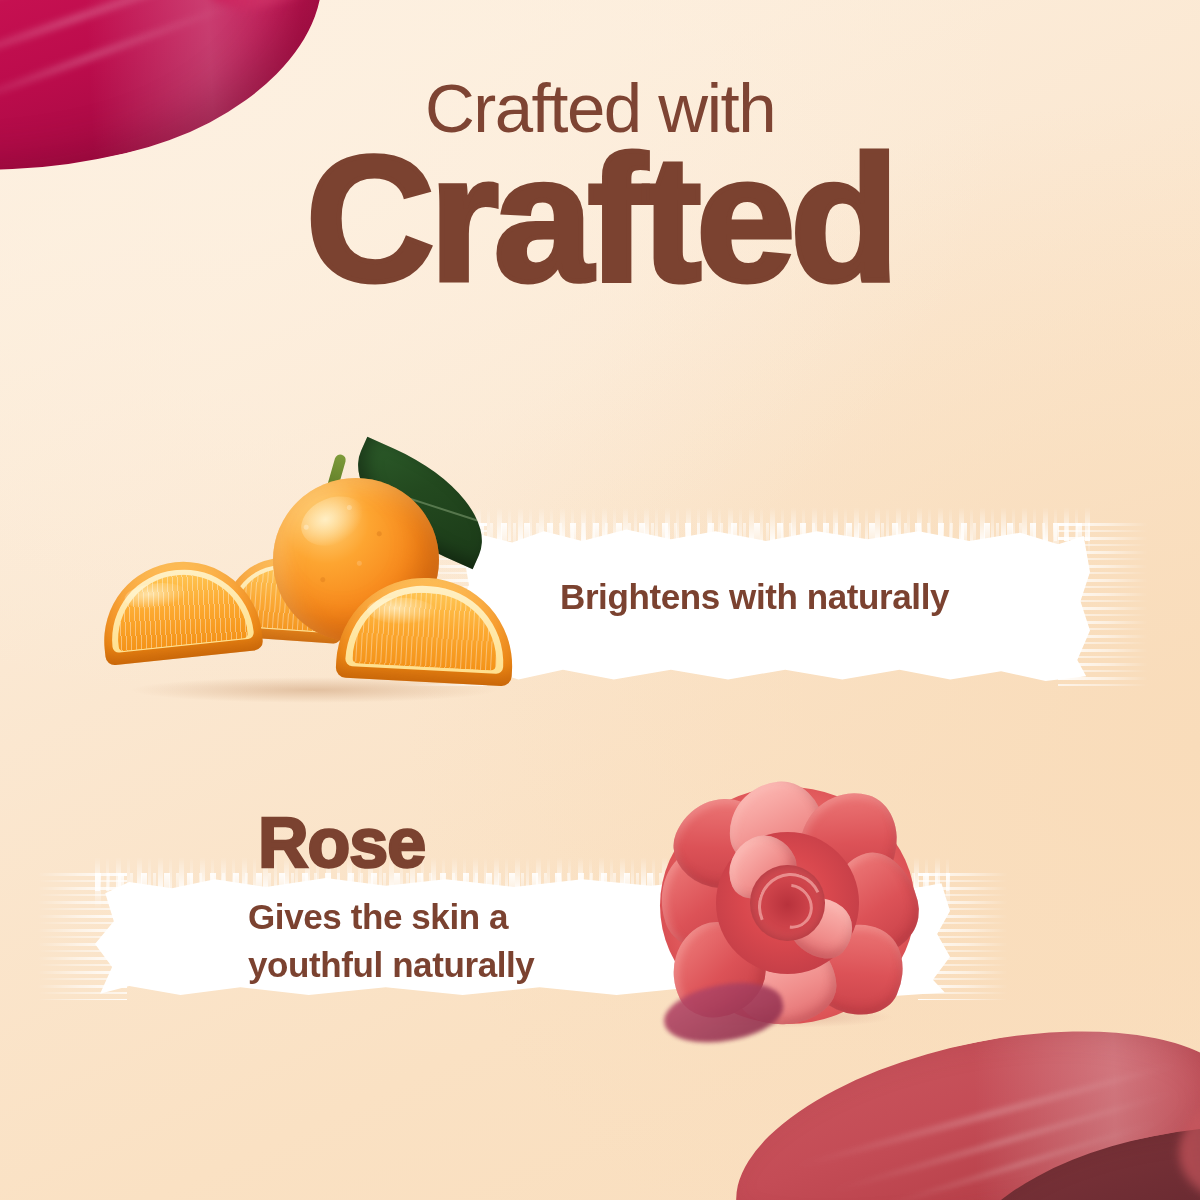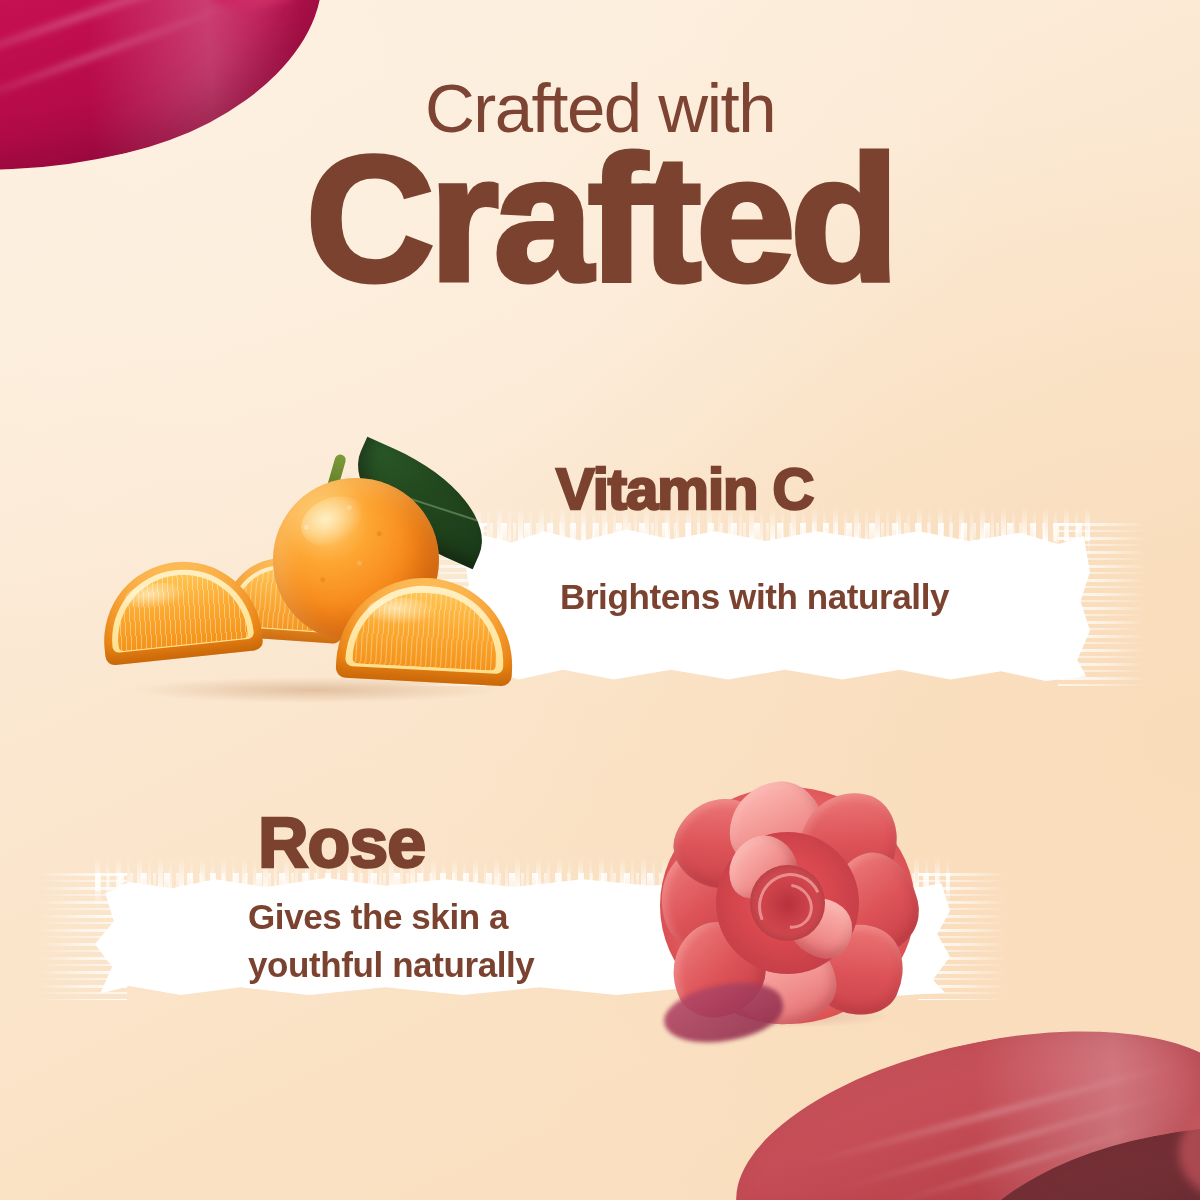--- a/index.html
+++ b/index.html
@@ -326,21 +326,20 @@
     </div>
 
     <div class="wedge" id="wedge-right">
       <div class="rind"></div>
       <div class="pith"></div>
       <div class="flesh"></div>
       <div class="hl"></div>
     </div>
   </div>
 
-  <div class="ing-title" id="vitc-title">Vitamin C</div>
   <div class="ing-desc" id="vitc-desc">Brightens with naturally</div>
 
   <div class="banner" id="banner-rose">
     <div class="brush"></div>
     <div class="fray left"></div>
     <div class="fray right"></div>
     <div class="fray top"></div>
     <div class="fray bottom"></div>
   </div>
 

